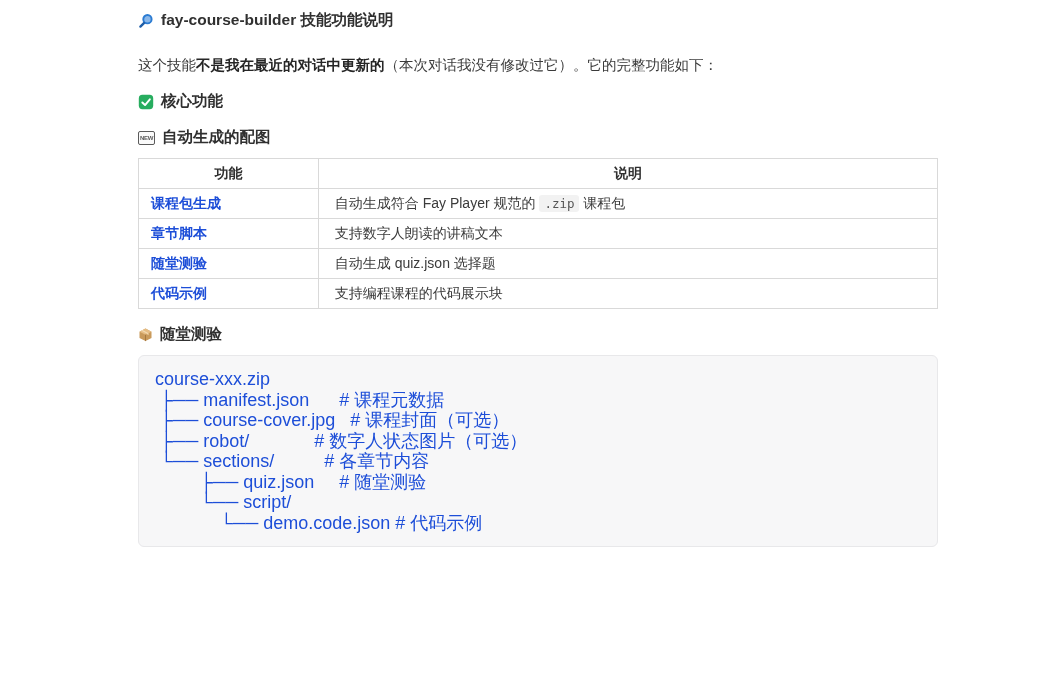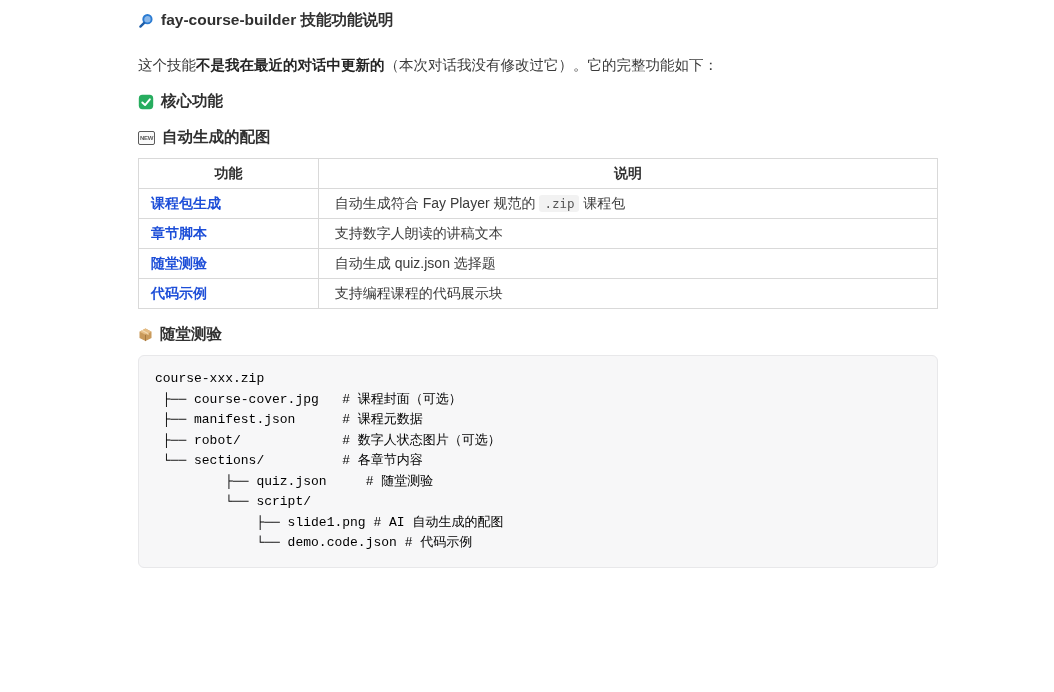--- a/index.html
+++ b/index.html
@@ -59,22 +59,22 @@
 
   .code-block {
     width: 800px;
     background: #f7f7f8;
     border: 1px solid #e8e8ea;
     border-radius: 6px;
     padding: 13px 16px;
     margin-top: 6px;
   }
   .code-line {
-    font-family: Liberation Mono, monospace;
-    font-size: 13px; line-height: 20.5px; color: #000000;
+    font-family: Liberation Sans, sans-serif;
+    font-size: 18px; line-height: 20.5px; color: #1d4ed8;
     white-space: pre;
   }
 </style>
 </head>
 <body>
 
 <div class="doc">
 
   <div class="h-line title-line">
     <span class="icon">
@@ -138,23 +138,22 @@
         <path d="M2 6.2 L10 10.3 L18 6.2 L10 2 Z" fill="#e6bd85"></path>
         <path d="M10 10.3 L10 18.8" stroke="#9a6c35" stroke-width="1"></path>
         <path d="M6 4.1 L14 8.2 L14 11 L12.5 10 L12.5 8.9 L4.6 4.9 Z" fill="#f3dcb5"></path>
       </svg>
     </span>
     <span>随堂测验</span>
   </div>
 
   <div class="code-block">
     <div class="code-line">course-xxx.zip</div>
+    <div class="code-line"> ├── manifest.json      # 课程元数据</div>
     <div class="code-line"> ├── course-cover.jpg   # 课程封面（可选）</div>
-    <div class="code-line"> ├── manifest.json      # 课程元数据</div>
     <div class="code-line"> ├── robot/             # 数字人状态图片（可选）</div>
     <div class="code-line"> └── sections/          # 各章节内容</div>
     <div class="code-line">         ├── quiz.json     # 随堂测验</div>
     <div class="code-line">         └── script/</div>
-    <div class="code-line">             ├── slide1.png # AI 自动生成的配图</div>
     <div class="code-line">             └── demo.code.json # 代码示例</div>
   </div>
 
 </div>
 
 </body></html>

